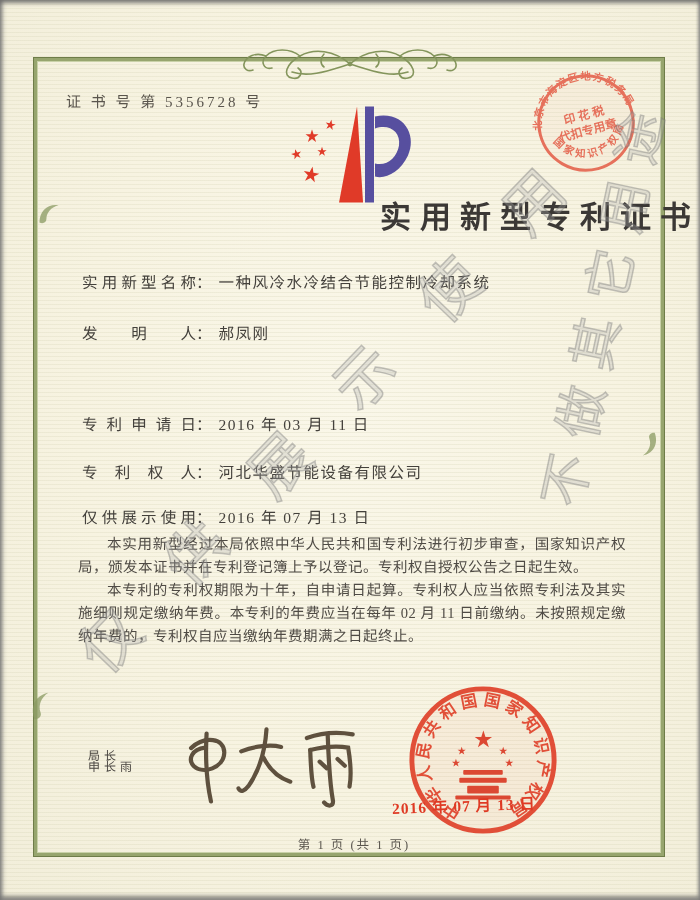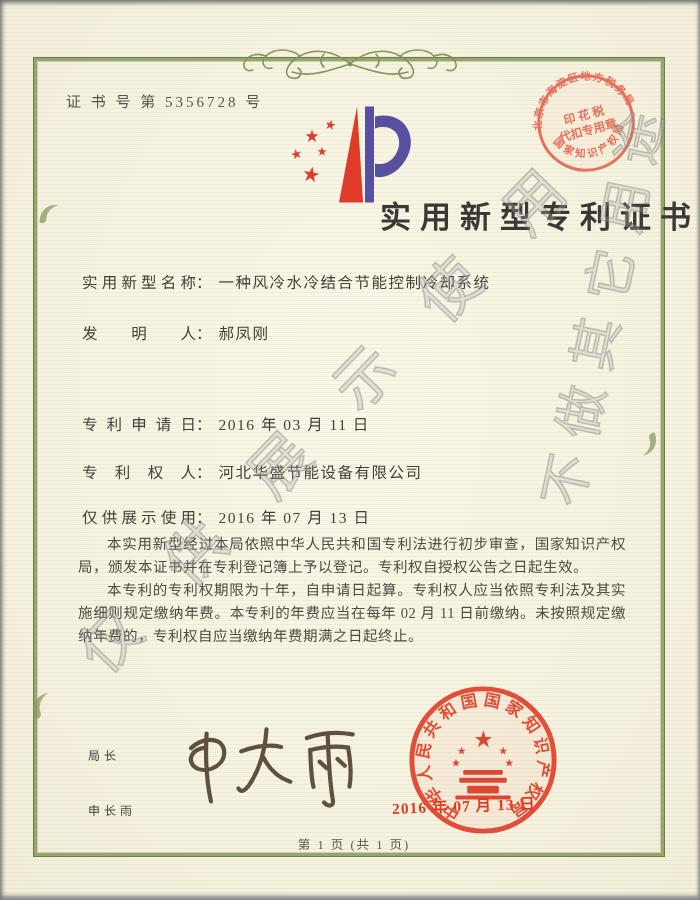--- a/index.html
+++ b/index.html
@@ -49,21 +49,21 @@
   }
   .field .colon{display:inline-block;}
   .field .val{display:inline-block;margin-left:7px;letter-spacing:1.5px;}
   .f0{top:270px;} .f1{top:321px;} .f2{top:366px;} .f3{top:412px;} .f4{top:460px;} .f5{top:505px;}
   .body-text{position:absolute;left:78px;top:533px;width:548px;}
   .body-text p{
     margin:0;text-indent:2em;font-size:14.5px;line-height:23px;
     text-align:justify;color:#4f4b45;letter-spacing:.5px;
   }
   .director{position:absolute;left:88px;font-size:12px;letter-spacing:4px;color:#494540;}
-  .d-label{top:746px;} .d-name{top:801px;}
+  .d-label{top:746px;} .d-name{top:757px;}
   .signature{position:absolute;left:180px;top:722px;width:200px;height:102px;transform:rotate(-2deg);}
   .seal{position:absolute;left:404px;top:681px;width:158px;height:158px;opacity:.93;}
   .seal-date{
     position:absolute;left:392px;top:793px;width:170px;z-index:6;
     color:#df3a24;font-weight:700;font-size:15.5px;letter-spacing:1px;
     transform:rotate(-2deg);font-family:"Liberation Serif",serif;
   }
   .tax-stamp{position:absolute;left:527px;top:64px;width:118px;height:118px;transform:rotate(-15deg);opacity:.88;z-index:6;}
   .footer{
     position:absolute;left:0;right:0;top:834px;text-align:center;

